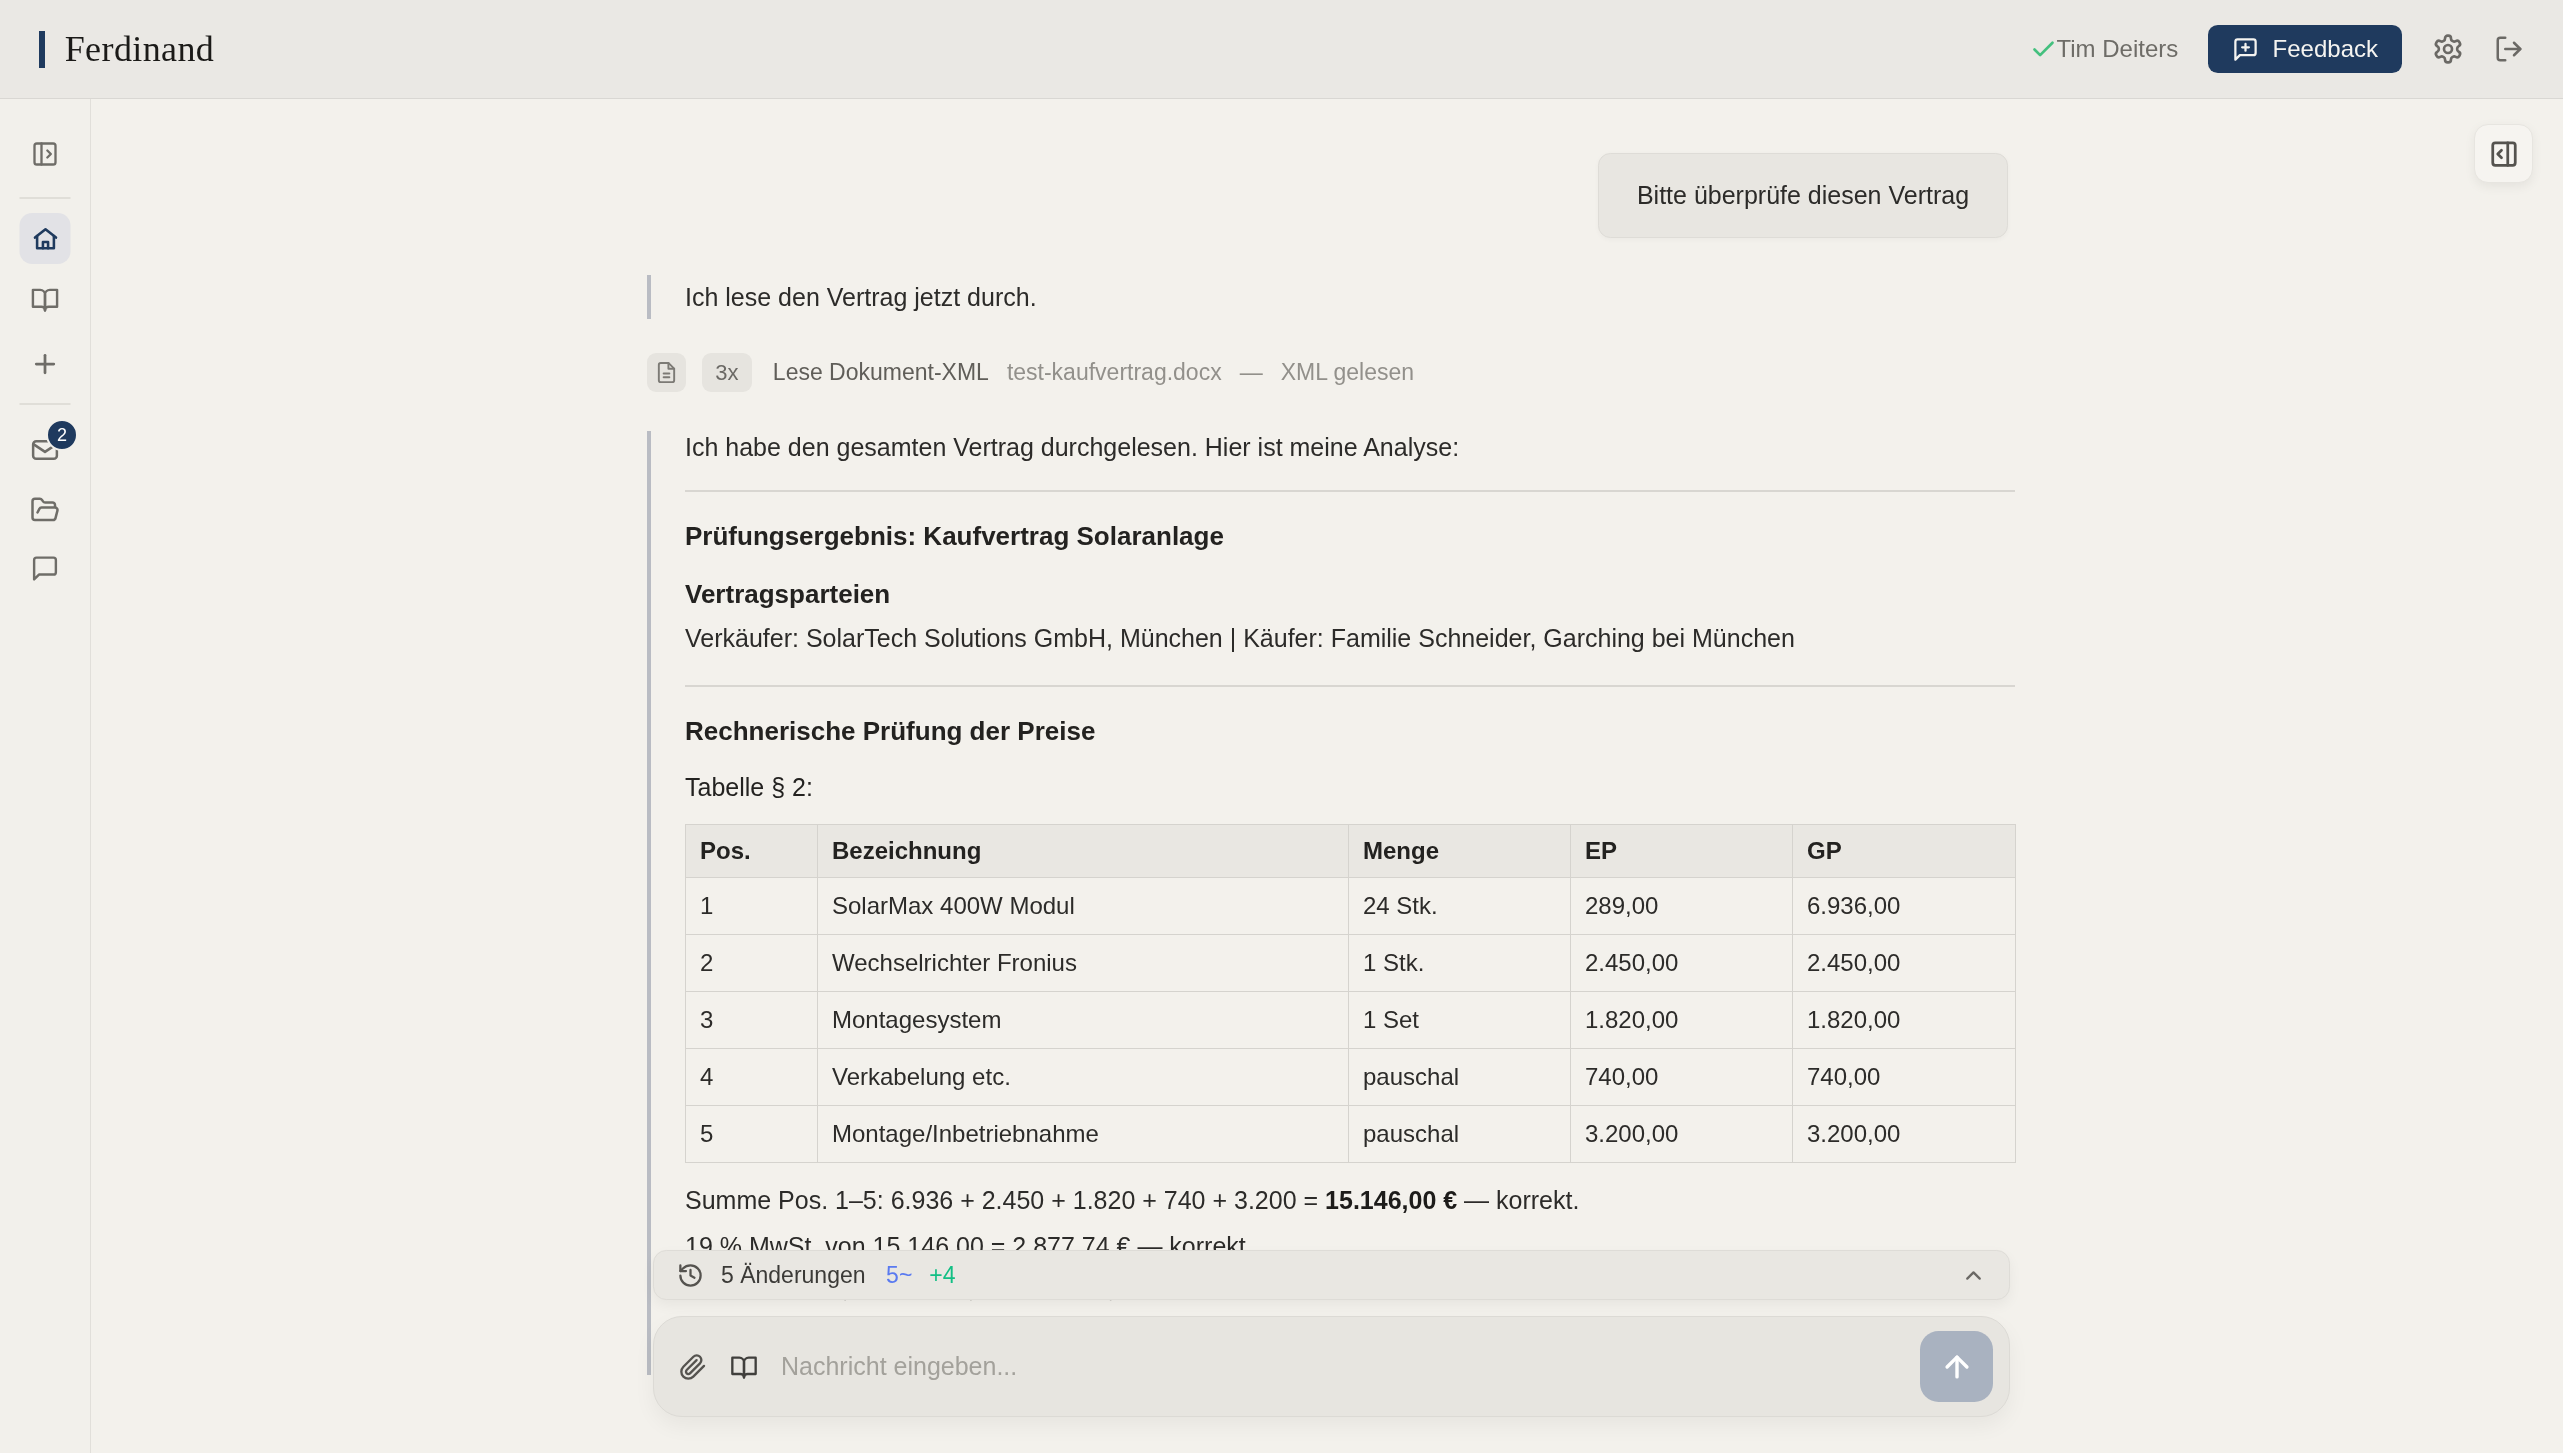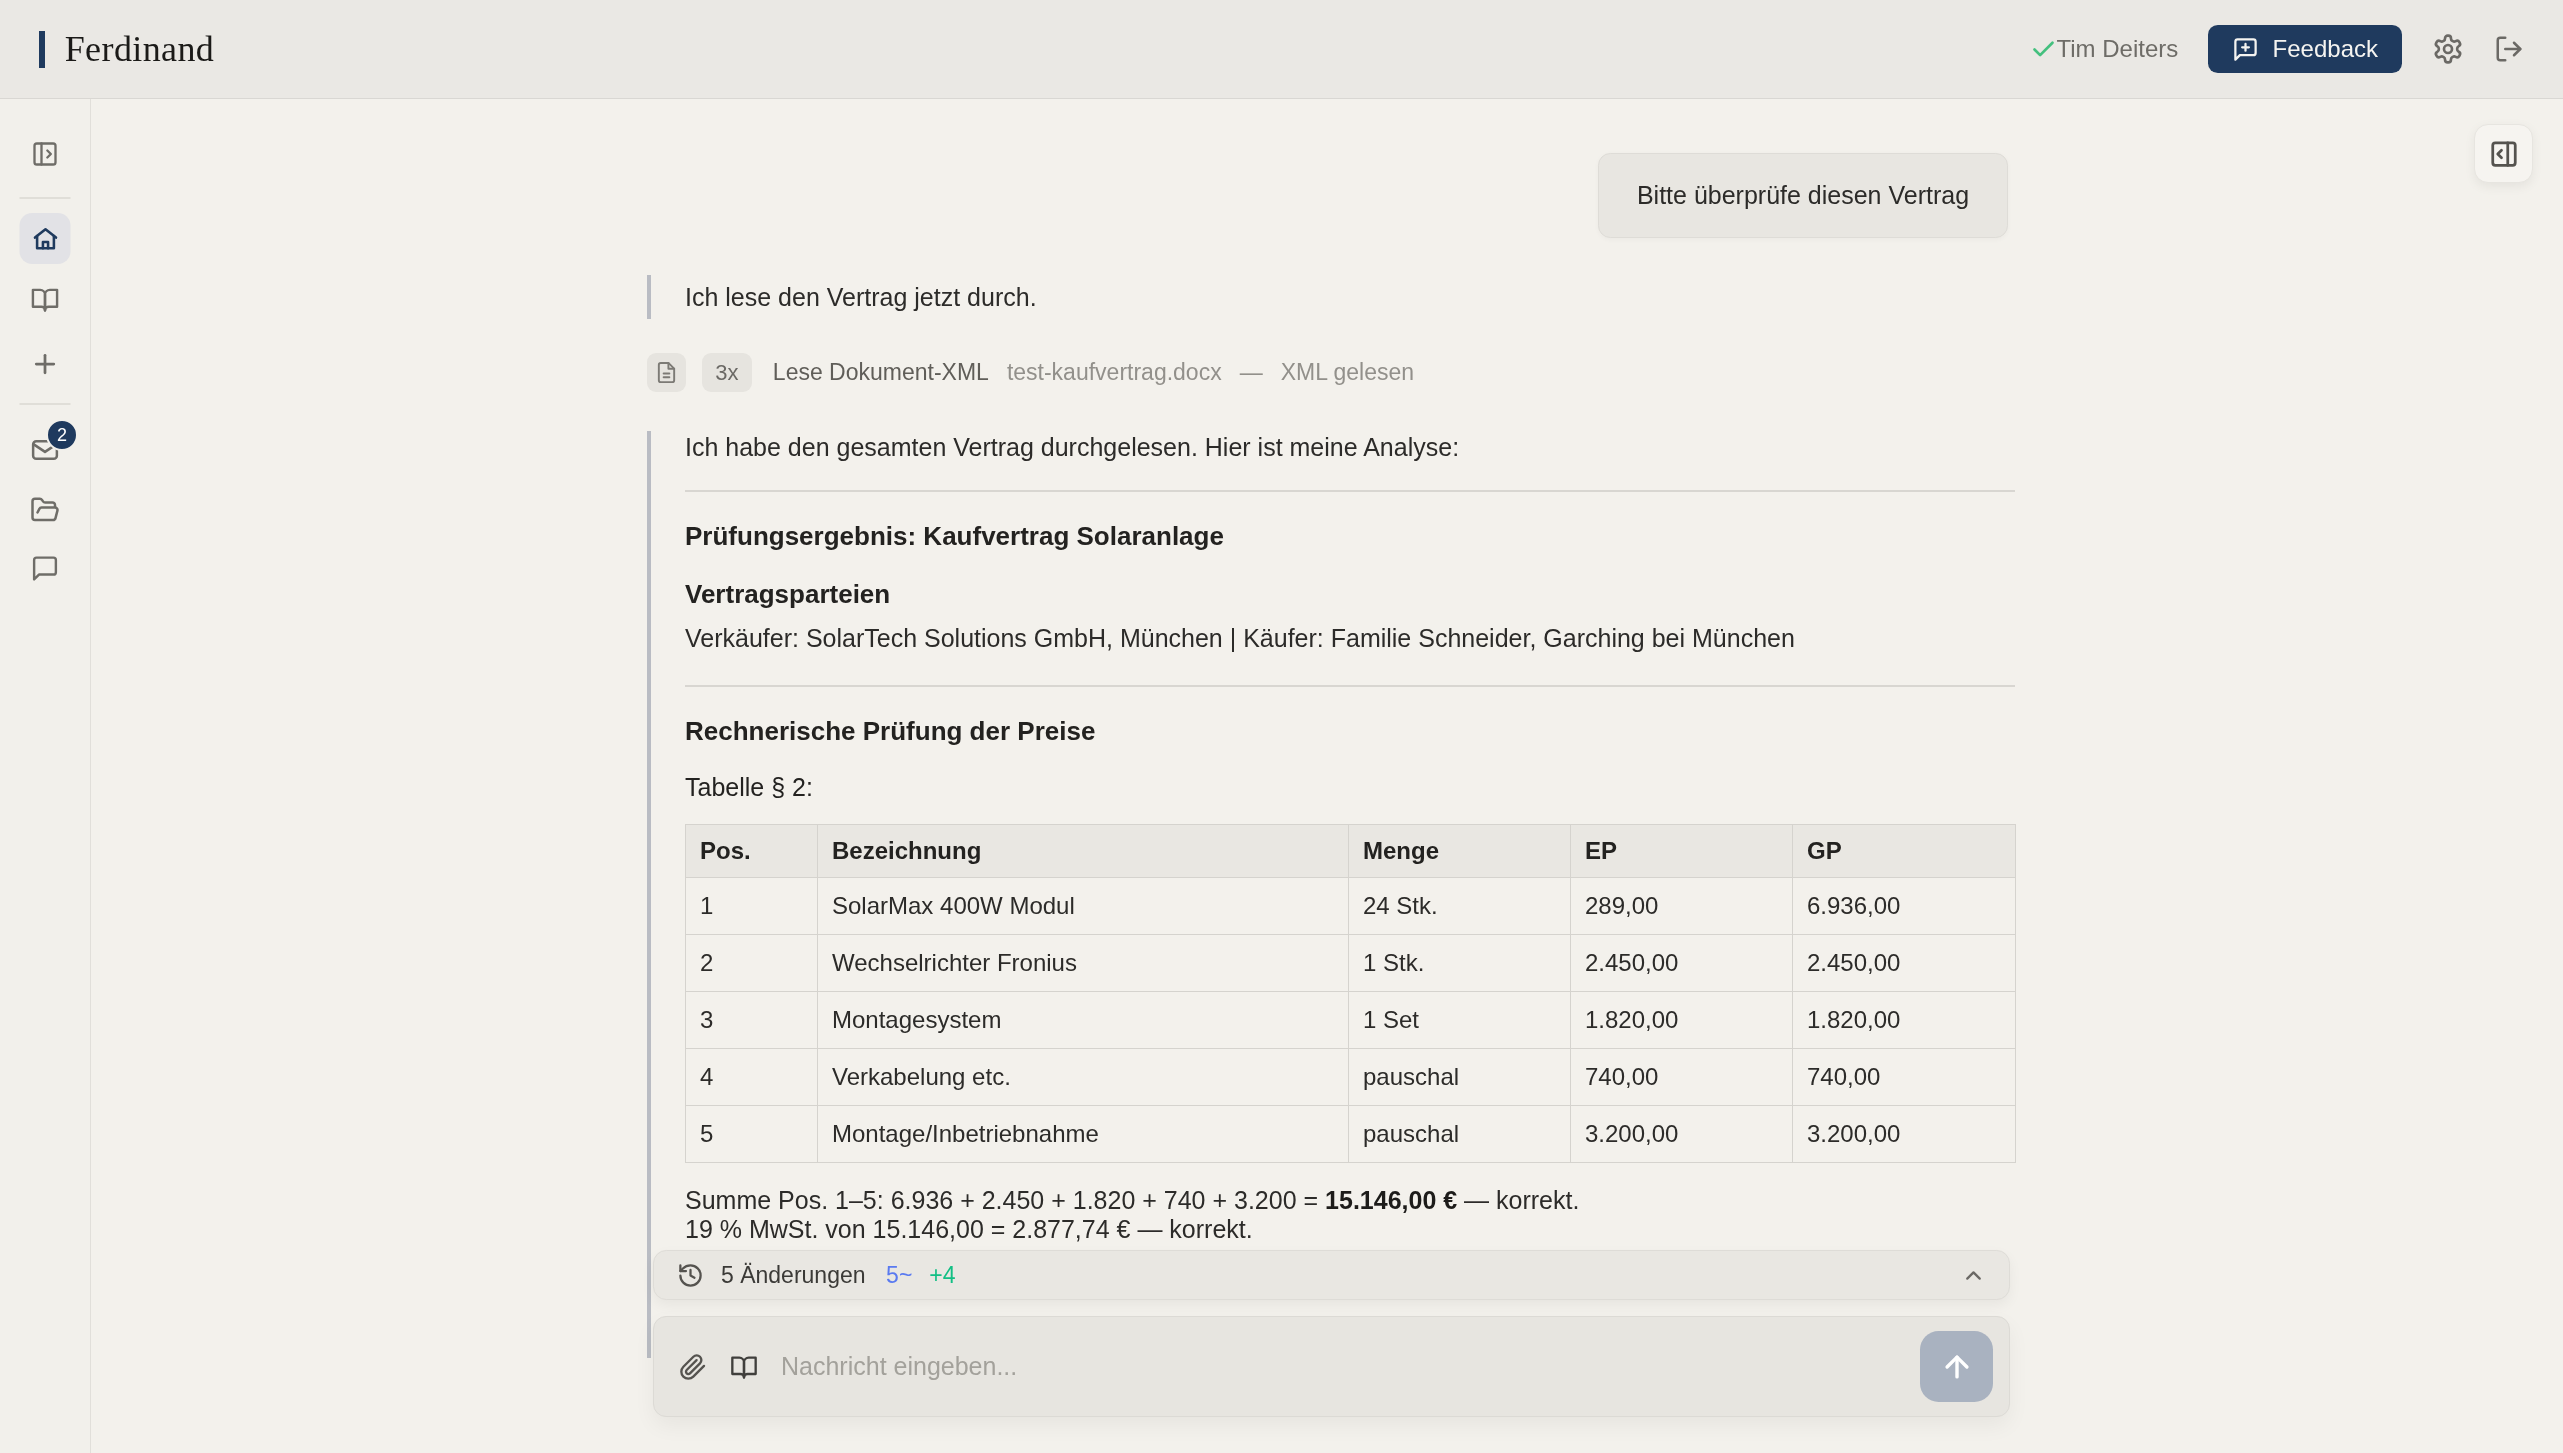--- a/index.html
+++ b/index.html
@@ -102,41 +102,41 @@
   table.prices th, table.prices td {
     border:1.8px solid #d5d3ce; text-align:left; padding:0 0 0 14px;
   }
   table.prices th { height:53px; background:#e9e7e2; font-weight:bold; color:#232220; }
   table.prices td { height:57px; background:transparent; }
   .col-pos{width:132px;} .col-bez{width:531px;} .col-menge{width:222px;} .col-ep{width:222px;} .col-gp{width:223px;}
 
   .calc { font-size:25px; }
   .calc-sum { margin-top:23px; }
   .calc-sum b { color:#1d1c1a; }
-  .calc-vat { }
+  .calc-vat { margin-top:17px; }
   .calc-brutto { margin-top:13.3px; color:#b9b7b2; }
   .calc-raten { margin-top:32px; color:#c3c1bc; font-weight:bold; font-size:26px; }
 
   
   .changes-bar {
     position:absolute; left:653px; top:1250px; width:1357px; height:50px;
     background:#e9e7e2; border:1.8px solid #dedcd7; border-radius:13.3px;
     display:flex; align-items:center; padding:0 23px; gap:17px;
     z-index:8; box-shadow:0 5.3px 12.4px rgba(0,0,0,0.05); cursor:pointer;
   }
   .cb-icon { color:#55534f; }
   .cb-label { font-size:23px; color:#3b3a37; }
   .cb-mod { font-size:23px; color:#5a7af0; margin-left:3.6px; }
   .cb-add { font-size:23px; color:#13bf84; }
   .cb-spacer { flex:1; }
   .cb-chevron { color:#6b6965; background:none; border:none; display:flex; cursor:pointer; }
 
   .composer {
     position:absolute; left:653px; top:1316px; width:1357px; height:101px;
-    background:#e7e5e0; border:1.8px solid #dcdad5; border-radius:13px;
+    background:#e7e5e0; border:1.8px solid #dcdad5; border-radius:29px;
     display:flex; align-items:center; padding:0 16px 0 25px; gap:23px;
     z-index:9; box-shadow:0 9px 21px rgba(0,0,0,0.05);
   }
   .comp-btn { background:none; border:none; display:flex; cursor:pointer; }
   .clip { color:#55534f; }
   .comp-book { color:#403f3c; }
   .comp-input {
     flex:1; background:transparent; border:none; outline:none;
     font-size:25px; font-family:inherit; color:#2c2b29; height:53px;
   }

